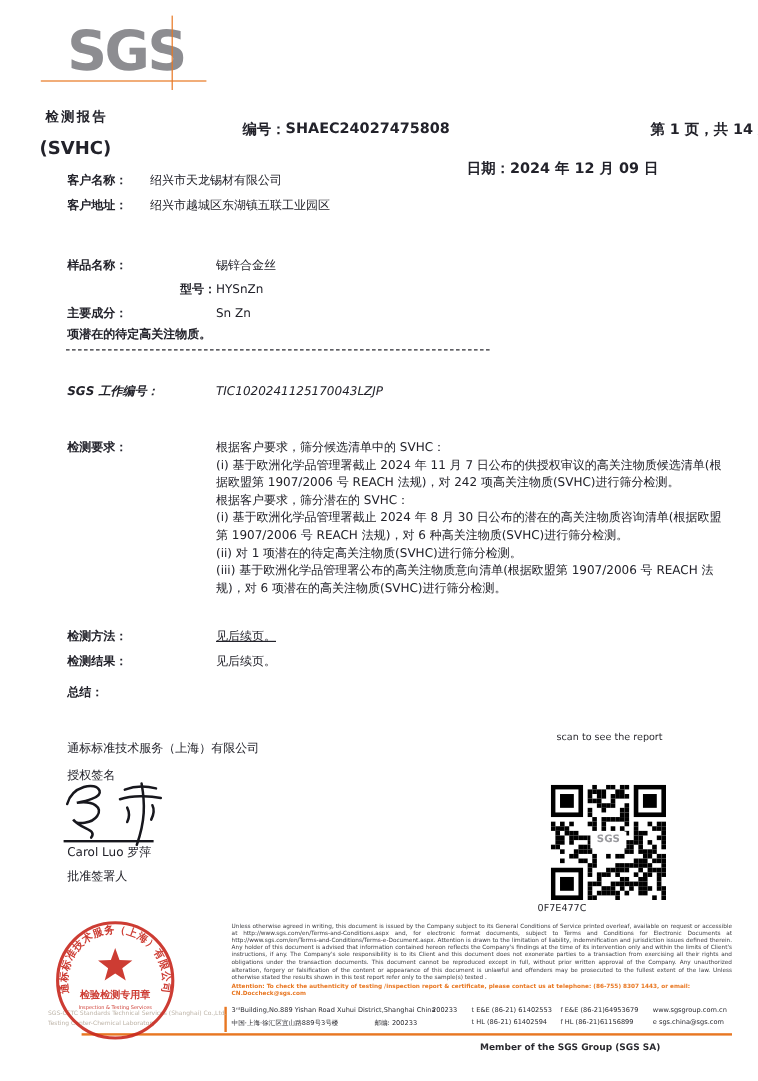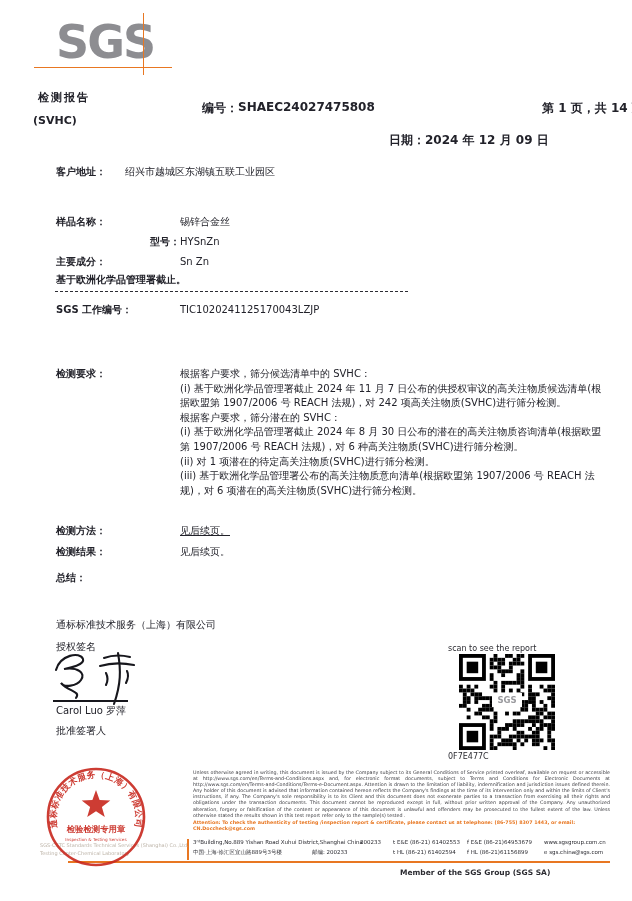--- a/index.html
+++ b/index.html
@@ -5,35 +5,35 @@
   html,body{margin:0;padding:0;background:#ffffff;}
   .page{position:relative;width:632px;height:901px;background:#fff;overflow:hidden;
         font-family:"DejaVu Sans","Liberation Sans",sans-serif;color:#22222a;}
   .abs{position:absolute;}
   
   .logo{position:absolute;left:56px;top:16px;font-size:46px;font-weight:bold;color:#8d8d91;
         letter-spacing:-2px;line-height:52px;}
   .cross-v{position:absolute;left:143px;top:13px;width:1px;height:62px;background:#e87722;}
   .cross-h{position:absolute;left:34px;top:67px;width:138px;height:1px;background:#e87722;}
   .title{position:absolute;left:38px;top:90px;font-size:11px;font-weight:bold;letter-spacing:2px;}
-  .subtitle{position:absolute;left:33px;top:114px;font-size:11px;font-weight:bold;}
+  .subtitle{position:absolute;left:33px;top:114px;font-size:15px;font-weight:bold;}
   .meta{position:absolute;top:100px;font-size:12px;font-weight:600;white-space:nowrap;padding-left:47px;}
   .meta .lbl{font-weight:bold;}
   
   .row{position:absolute;left:56px;font-size:10px;line-height:13px;white-space:nowrap;}
   .lbl{font-weight:bold;display:inline-block;vertical-align:top;}
   .w1{width:69px;}
   .w2{width:124px;}
   .val{font-weight:normal;}
   .para{display:inline-block;width:424px;white-space:pre-line;line-height:14.6px;vertical-align:top;}
   .dashline{position:absolute;left:55px;top:291px;width:353px;border-top:1.6px dashed #2c2c33;}
   
   .sig-underline{position:absolute;left:53px;top:700px;width:75px;height:1.5px;background:#17171d;}
   
-  .qr-caption{position:absolute;left:448px;top:644px;width:120px;text-align:left;font-size:8px;color:#2b2b31;}
+  .qr-caption{position:absolute;left:448px;top:610px;width:120px;text-align:center;font-size:8px;color:#2b2b31;}
   .qr-box{position:absolute;left:459px;top:654px;width:96px;height:96px;}
   .qr-center{position:absolute;left:492px;top:693px;width:30px;height:14px;background:#fff;
              color:#9a9a9e;font-size:8.5px;font-weight:bold;text-align:center;line-height:14px;}
   .qr-code-text{position:absolute;left:448px;top:752px;width:120px;font-size:8px;color:#2b2b31;}
   
   .stamp{position:absolute;left:44px;top:765px;opacity:.9;z-index:2;}
   .gray-co{position:absolute;left:40px;font-size:5px;color:#bdb4a8;white-space:nowrap;z-index:1;}
   .disclaimer-wrap{position:absolute;left:193px;top:770px;width:417px;}
   .disclaimer{margin:0;font-size:4.8px;line-height:6.1px;text-align:justify;color:#3d3d42;}
   .attention{margin:1px 0 0 0;font-size:4.8px;line-height:6.1px;color:#e87722;font-weight:600;}
@@ -56,37 +56,40 @@
   <div class="subtitle">(SVHC)</div>
 
   <div class="meta" style="left:155px;">
     <span class="lbl">编号：</span><span>SHAEC24027475808</span>
   </div>
   <div class="meta" style="left:342px;margin-top:32px;">
     <span class="lbl">日期：</span><span>2024 年 12 月 09 日</span>
   </div>
   <div class="meta" style="left:495px;">第 1 页，共 14 页</div>
 
+  <div class="row" style="top:144px;">
+    <span class="lbl w1">客户名称：</span><span class="val">绍兴市天龙锡材有限公司</span>
+  </div>
   <div class="row" style="top:165px;">
     <span class="lbl w1">客户地址：</span><span class="val">绍兴市越城区东湖镇五联工业园区</span>
   </div>
 
   <div class="row" style="top:215px;">
     <span class="lbl w2">样品名称：</span><span class="val">锡锌合金丝</span>
   </div>
   <div class="row" style="top:235px;text-align:right;">
     <span class="lbl w2">型号：</span><span class="val">HYSnZn</span>
   </div>
   <div class="row" style="top:255px;">
     <span class="lbl w2">主要成分：</span><span class="val">Sn Zn</span>
   </div>
-  <div class="row" style="top:273px;font-weight:bold;">基于欧洲化学品管理署截止。</div>
+  <div class="row" style="top:273px;font-weight:bold;">项潜在的待定高关注物质。</div>
   <div class="dashline"></div>
 
-  <div class="row" style="top:303px;">
+  <div class="row" style="top:320px;font-style:italic;">
     <span class="lbl w2">SGS 工作编号：</span><span class="val">TIC1020241125170043LZJP</span>
   </div>
   <div class="row" style="top:367px;white-space:normal;">
     <span class="lbl w2">检测要求：</span><span class="val para">根据客户要求，筛分候选清单中的 SVHC：
 (i) 基于欧洲化学品管理署截止 2024 年 11 月 7 日公布的供授权审议的高关注物质候选清单(根据欧盟第 1907/2006 号 REACH 法规)，对 242 项高关注物质(SVHC)进行筛分检测。
 根据客户要求，筛分潜在的 SVHC：
 (i) 基于欧洲化学品管理署截止 2024 年 8 月 30 日公布的潜在的高关注物质咨询清单(根据欧盟第 1907/2006 号 REACH 法规)，对 6 种高关注物质(SVHC)进行筛分检测。
 (ii) 对 1 项潜在的待定高关注物质(SVHC)进行筛分检测。
 (iii) 基于欧洲化学品管理署公布的高关注物质意向清单(根据欧盟第 1907/2006 号 REACH 法规)，对 6 项潜在的高关注物质(SVHC)进行筛分检测。</span>
   </div>

